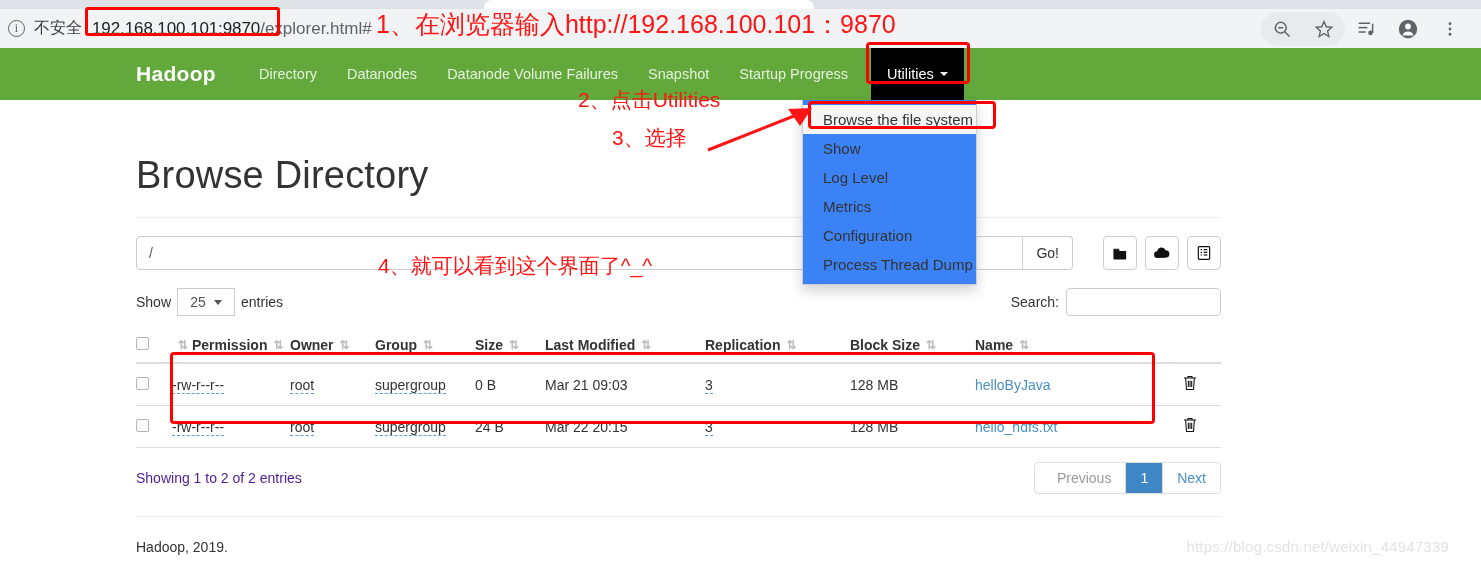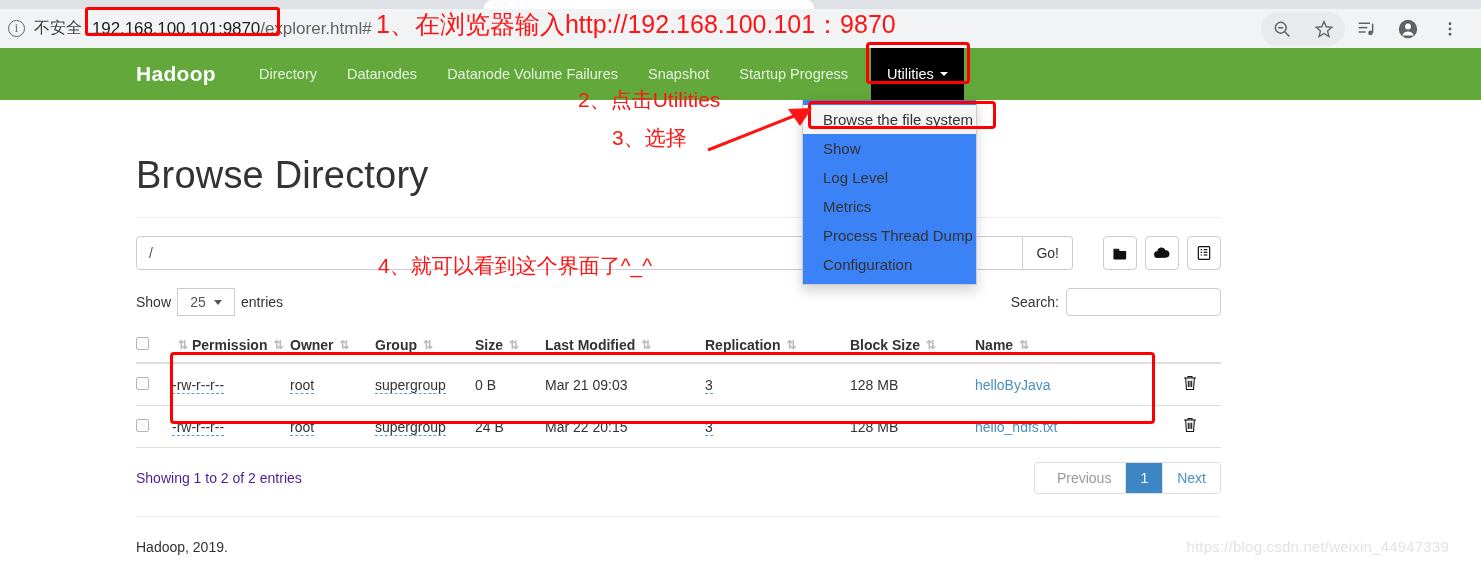--- a/index.html
+++ b/index.html
@@ -254,22 +254,22 @@
     <span class="caret"></span>
     <div class="util-redbox"></div>
   </div>
 </div>
 
 <div id="utilities-dropdown">
   <div class="dd-item hl">Browse the file system</div>
   <div class="dd-item">Show</div>
   <div class="dd-item">Log Level</div>
   <div class="dd-item">Metrics</div>
+  <div class="dd-item">Configuration</div>
   <div class="dd-item">Process Thread Dump</div>
-  <div class="dd-item">Configuration</div>
   <div class="dd-redbox"></div>
 </div>
 
 <div id="page">
   <div class="container">
 
     <h1 class="page-title">Browse Directory</h1>
 
     <div class="path-row">
       <input class="path-input" value="/" style="">

